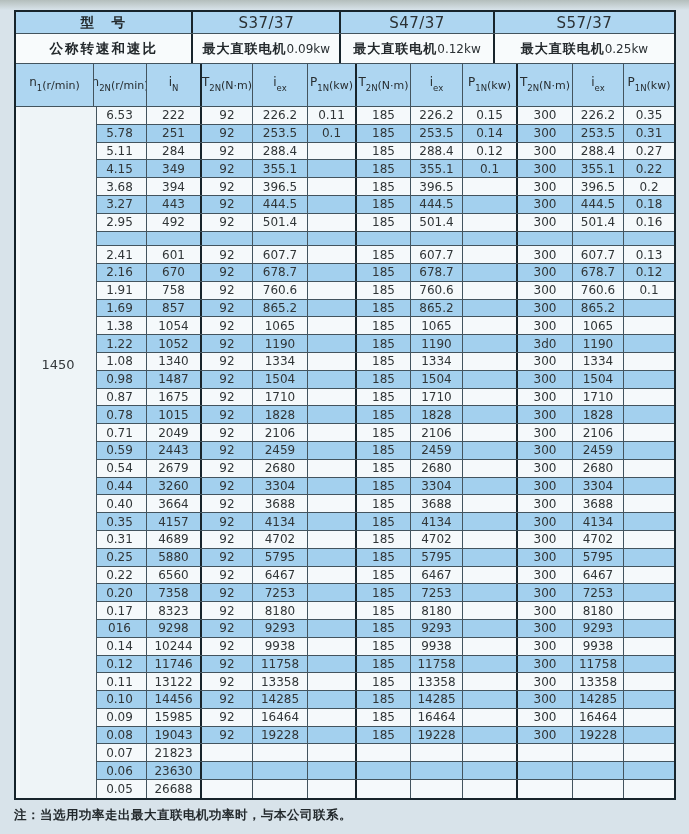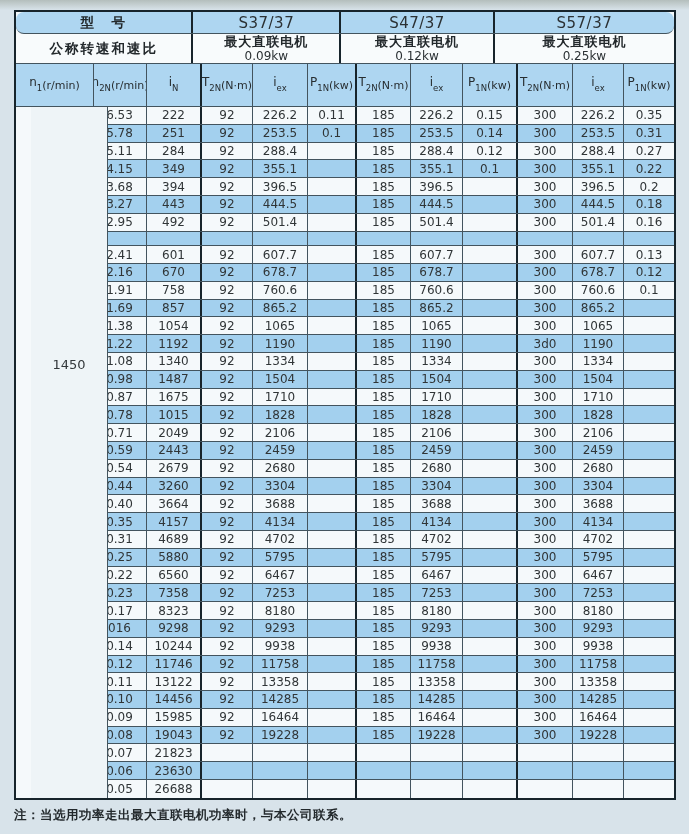--- a/index.html
+++ b/index.html
@@ -24,50 +24,50 @@
     position:absolute;left:0;top:0;width:689px;height:10px;
     background:linear-gradient(to bottom,#b4bebc,#d8e3ea);
   }
   .spec-table{
     position:absolute;left:14px;top:10px;width:662px;height:790px;
     border:2px solid var(--thick);
     background:var(--white-row);
   }
   
   .hrow{display:flex;width:100%;}
-  .hrow1{height:22px;background:var(--hblue);border-bottom:1px solid var(--thin);border-radius:8px;}
+  .hrow1{height:22px;background:var(--hblue);border-bottom:1px solid var(--thin);}
   .hrow2{height:30px;background:#f8fbfc;border-bottom:1px solid var(--thin);}
   .hrow3{height:43px;background:var(--hblue);border-bottom:1px solid var(--thin);}
   .hc{display:flex;align-items:center;justify-content:center;height:100%;
       border-left:1px solid var(--thin);overflow:hidden;white-space:nowrap;}
   .hc.first{border-left:none;}
   .hc.gstart{border-left:2px solid var(--thick);}
   .hw0{width:184px;} .hwg1{width:155px;} .hwg2{width:161px;} .hwg3{width:190px;}
   .model-label,.speed-label{font-weight:bold;font-size:13.5px;letter-spacing:2px;color:#23292c;}
   .model-name{font-size:15px;color:#2b3134;letter-spacing:.5px;}
-  .hc.stack{flex-direction:column;line-height:14px;}
+  .hc.stack{flex-direction:row;line-height:14px;}
   .motor-label{font-weight:bold;font-size:13px;color:#23292c;letter-spacing:1px;}
   .motor-power{font-size:12px;color:#2b3134;}
   
   .h3c{display:flex;align-items:center;justify-content:center;
        height:100%;border-left:1px solid var(--thin);line-height:13px;overflow:hidden;}
   .h3c.first{border-left:none;}
   .h3c.gstart{border-left:2px solid var(--thick);}
   .cbase{font-size:12px;color:#272d30;}
   .cbase sub{font-size:8.5px;position:relative;bottom:-1px;letter-spacing:0;}
   .cunit{font-size:11px;color:#272d30;}
   .cunit:empty{display:none;}
   .h0{width:77px;} .h1{width:53px;} .h2{width:54px;}
   .h3{width:52px;} .h4{width:55px;} .h5{width:48px;}
   .h6{width:55px;} .h7{width:52px;} .h8{width:54px;}
   .h9{width:56px;} .h10{width:51px;} .h11{width:51px;}
   
   .tbody{position:relative;width:100%;height:691px;overflow:hidden;}
   .n1col{
-    position:absolute;left:15px;top:0;width:77px;height:100%;
+    position:absolute;left:4px;top:0;width:77px;height:100%;
     background:var(--n1bg);border-right:1px solid var(--thin);
     display:flex;justify-content:center;align-items:flex-start;
     padding-top:250px;font-size:13px;color:#33383b;z-index:2;
   }
   .trow{display:flex;margin-left:77px;height:17.8px;border-bottom:1px solid var(--thin);}
   .trow:last-child{border-bottom:none;}
   .trow.gap{height:14.6px;}
   .trow.blue{background:var(--blue);}
   .trow.white{background:var(--white-row);}
   .tc{display:flex;align-items:center;justify-content:center;height:100%;
@@ -334,21 +334,21 @@
         <div class="tc cw4"></div>
         <div class="tc cw5">185</div>
         <div class="tc cw6">1065</div>
         <div class="tc cw7"></div>
         <div class="tc cw8">300</div>
         <div class="tc cw9">1065</div>
         <div class="tc cw10"></div>
       </div>
       <div class="trow blue">
         <div class="tc cw0">1.22</div>
-        <div class="tc cw1">1192</div>
+        <div class="tc cw1">1052</div>
         <div class="tc cw2">92</div>
         <div class="tc cw3">1190</div>
         <div class="tc cw4"></div>
         <div class="tc cw5">185</div>
         <div class="tc cw6">1190</div>
         <div class="tc cw7"></div>
         <div class="tc cw8">3d0</div>
         <div class="tc cw9">1190</div>
         <div class="tc cw10"></div>
       </div>
@@ -515,21 +515,21 @@
         <div class="tc cw3">6467</div>
         <div class="tc cw4"></div>
         <div class="tc cw5">185</div>
         <div class="tc cw6">6467</div>
         <div class="tc cw7"></div>
         <div class="tc cw8">300</div>
         <div class="tc cw9">6467</div>
         <div class="tc cw10"></div>
       </div>
       <div class="trow blue">
-        <div class="tc cw0">0.23</div>
+        <div class="tc cw0">0.20</div>
         <div class="tc cw1">7358</div>
         <div class="tc cw2">92</div>
         <div class="tc cw3">7253</div>
         <div class="tc cw4"></div>
         <div class="tc cw5">185</div>
         <div class="tc cw6">7253</div>
         <div class="tc cw7"></div>
         <div class="tc cw8">300</div>
         <div class="tc cw9">7253</div>
         <div class="tc cw10"></div>

